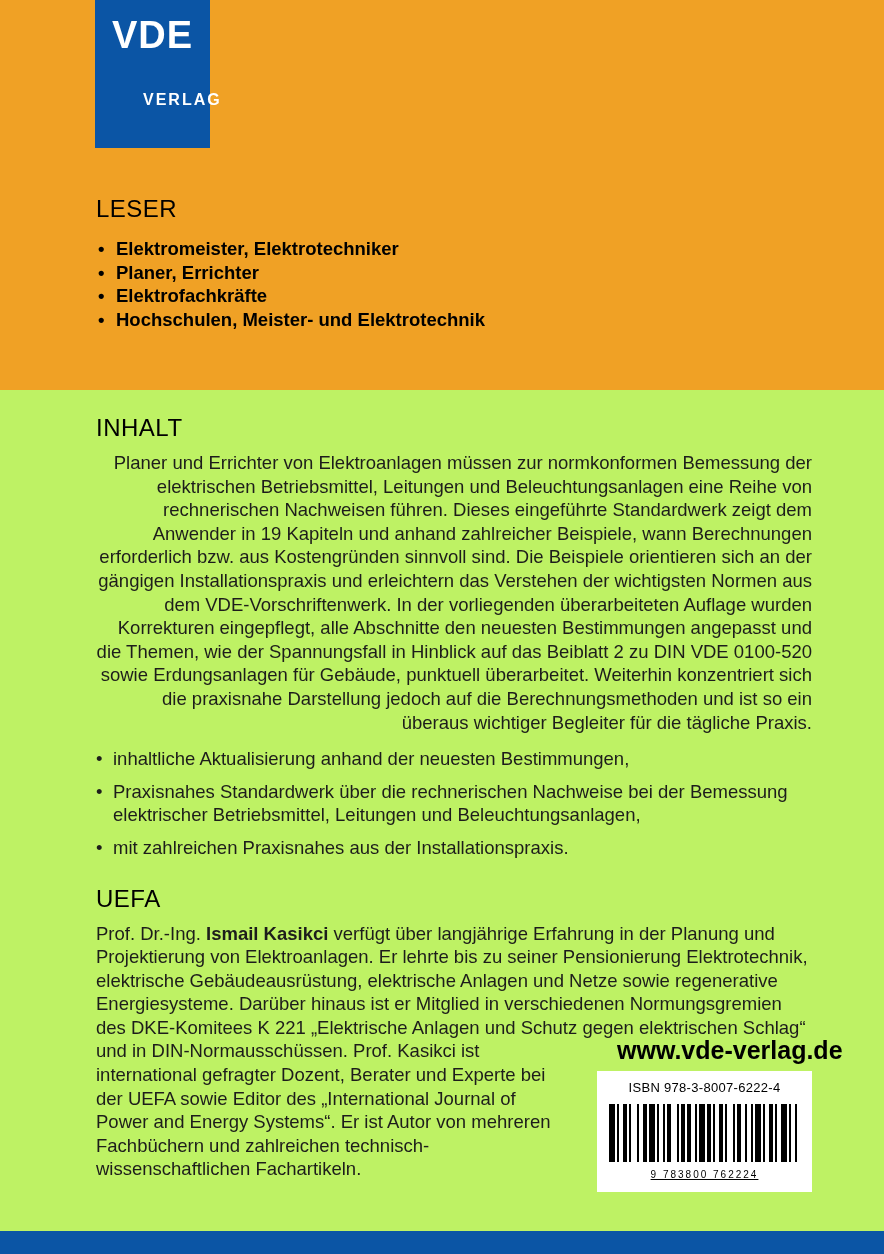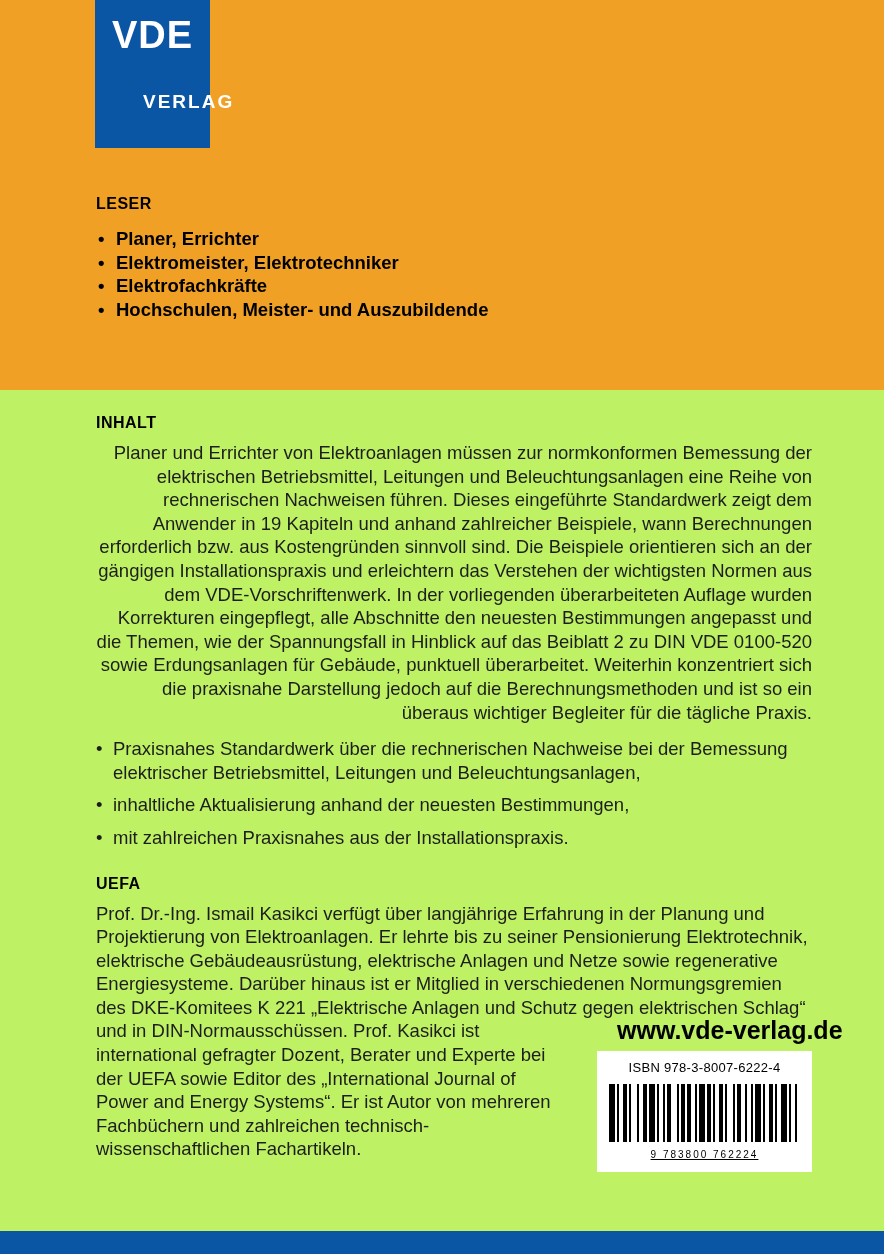--- a/index.html
+++ b/index.html
@@ -14,27 +14,27 @@
   }
   .logo {
     position:absolute; left:95px; top:0; width:115px; height:148px;
     background:#0b55a5; color:#ffffff; text-align:center;
   }
   .logo-vde {
     display:block; font-weight:bold; font-size:38px; letter-spacing:1px;
     padding-top:14px;
   }
   .logo-verlag {
-    display:block; font-weight:bold; font-size:19px; letter-spacing:2px;
+    display:block; font-weight:bold; font-size:16px; letter-spacing:2px;
     margin-top:34px;
     padding-left:48px;
   }
   .leser-block { position:absolute; left:96px; top:195px; width:690px; }
   .section-heading {
-    font-size:16px; font-weight:bold; letter-spacing:0.5px; color:#000;
+    font-size:24px; font-weight:normal; letter-spacing:0.5px; color:#000;
   }
   .leser-block .section-heading { margin-bottom:14px; }
   ul.bullet-list { list-style:none; }
   .leser-block li {
     font-weight:bold; font-size:18.5px; line-height:23.5px;
     padding-left:20px; position:relative; color:#000;
   }
   .leser-block li::before {
     content:"•"; position:absolute; left:2px; top:0;
   }
@@ -45,21 +45,21 @@
   .body-text { font-size:18.5px; line-height:23.6px; color:#1d1d1b; }
   .inhalt-paragraph { margin-top:9px;text-align:right; }
   .inhalt-bullets { margin-top:13px; }
   .inhalt-bullets li {
     font-size:18.5px; line-height:23.6px; position:relative;
     padding-left:17px; margin-bottom:9px;
   }
   .inhalt-bullets li::before { content:"•"; position:absolute; left:0; top:0; }
   .autor-heading { margin-top:25px; }
   .autor-paragraph { margin-top:9px; }
-  .autor-name { font-weight:normal; }
+  .autor-name { font-weight:bold; }
   .promo-float {
     float:right; width:215px; margin-left:24px; margin-bottom:4px;
   }
   .website {
     display:block; font-weight:bold; font-size:25px; color:#000;
     padding-left:20px; margin-bottom:8px; white-space:nowrap;
   }
   .isbn-box {
     display:block; width:215px; background:#ffffff; text-align:center;
     padding:5px 4px 6px 4px;
@@ -81,36 +81,36 @@
 
   <div class="top-section">
     <div class="logo">
       <span class="logo-vde">VDE</span>
       <span class="logo-verlag">VERLAG</span>
     </div>
 
     <div class="leser-block">
       <div class="section-heading">LESER</div>
       <ul class="bullet-list">
+        <li><span>Elektromeister, Elektrotechniker</span></li>
         <li><span>Planer, Errichter</span></li>
-        <li><span>Elektromeister, Elektrotechniker</span></li>
         <li><span>Elektrofachkräfte</span></li>
-        <li><span>Hochschulen, Meister- und Auszubildende</span></li>
+        <li><span>Hochschulen, Meister- und Elektrotechnik</span></li>
       </ul>
     </div>
   </div>
 
   <div class="content">
 
     <div class="section-heading">INHALT</div>
     <p class="body-text inhalt-paragraph">Planer und Errichter von Elektroanlagen müssen zur normkonformen Bemessung der elektrischen Betriebsmittel, Leitungen und Beleuchtungsanlagen eine Reihe von rechnerischen Nachweisen führen. Dieses eingeführte Standardwerk zeigt dem Anwender in 19 Kapiteln und anhand zahlreicher Beispiele, wann Berechnungen erforderlich bzw. aus Kostengründen sinnvoll sind. Die Beispiele orientieren sich an der gängigen Installationspraxis und erleichtern das Verstehen der wichtigsten Normen aus dem VDE-Vorschriftenwerk. In der vorliegenden überarbeiteten Auflage wurden Korrekturen eingepflegt, alle Abschnitte den neuesten Bestimmungen angepasst und die Themen, wie der Spannungsfall in Hinblick auf das Beiblatt 2 zu DIN VDE 0100-520 sowie Erdungsanlagen für Gebäude, punktuell überarbeitet. Weiterhin konzentriert sich die praxisnahe Darstellung jedoch auf die Berechnungsmethoden und ist so ein überaus wichtiger Begleiter für die tägliche Praxis.</p>
 
     <ul class="bullet-list inhalt-bullets">
+      <li><span>inhaltliche Aktualisierung anhand der neuesten Bestimmungen,</span></li>
       <li><span>Praxisnahes Standardwerk über die rechnerischen Nachweise bei der Bemessung elektrischer Betriebsmittel, Leitungen und Beleuchtungsanlagen,</span></li>
-      <li><span>inhaltliche Aktualisierung anhand der neuesten Bestimmungen,</span></li>
       <li><span>mit zahlreichen Praxisnahes aus der Installationspraxis.</span></li>
     </ul>
 
     <div class="section-heading autor-heading">UEFA</div>
 
     <p class="body-text autor-paragraph"><span>Prof. Dr.-Ing. </span><span class="autor-name">Ismail Kasikci</span><span> verfügt über langjährige Erfahrung in der Planung und Projektierung von Elektroanlagen. Er lehrte bis zu seiner Pensionierung Elektrotechnik, elektrische Gebäudeausrüstung, elektrische Anlagen und Netze sowie regenerative Energiesysteme. Darüber hinaus ist er Mitglied in verschiedenen Normungsgremien des DKE-Komitees K 221 „Elektrische Anlagen und Schutz gegen elektrischen Schlag“ und in DIN-Normausschüssen. Prof. Kasikci </span><span class="promo-float">
           <span class="website">www.vde-verlag.de</span>
           <span class="isbn-box">
             <span class="isbn-text">ISBN 978-3-8007-6222-4</span>
             <svg class="barcode-svg" width="192" height="58" viewBox="0 0 192 58" fill="#000">

